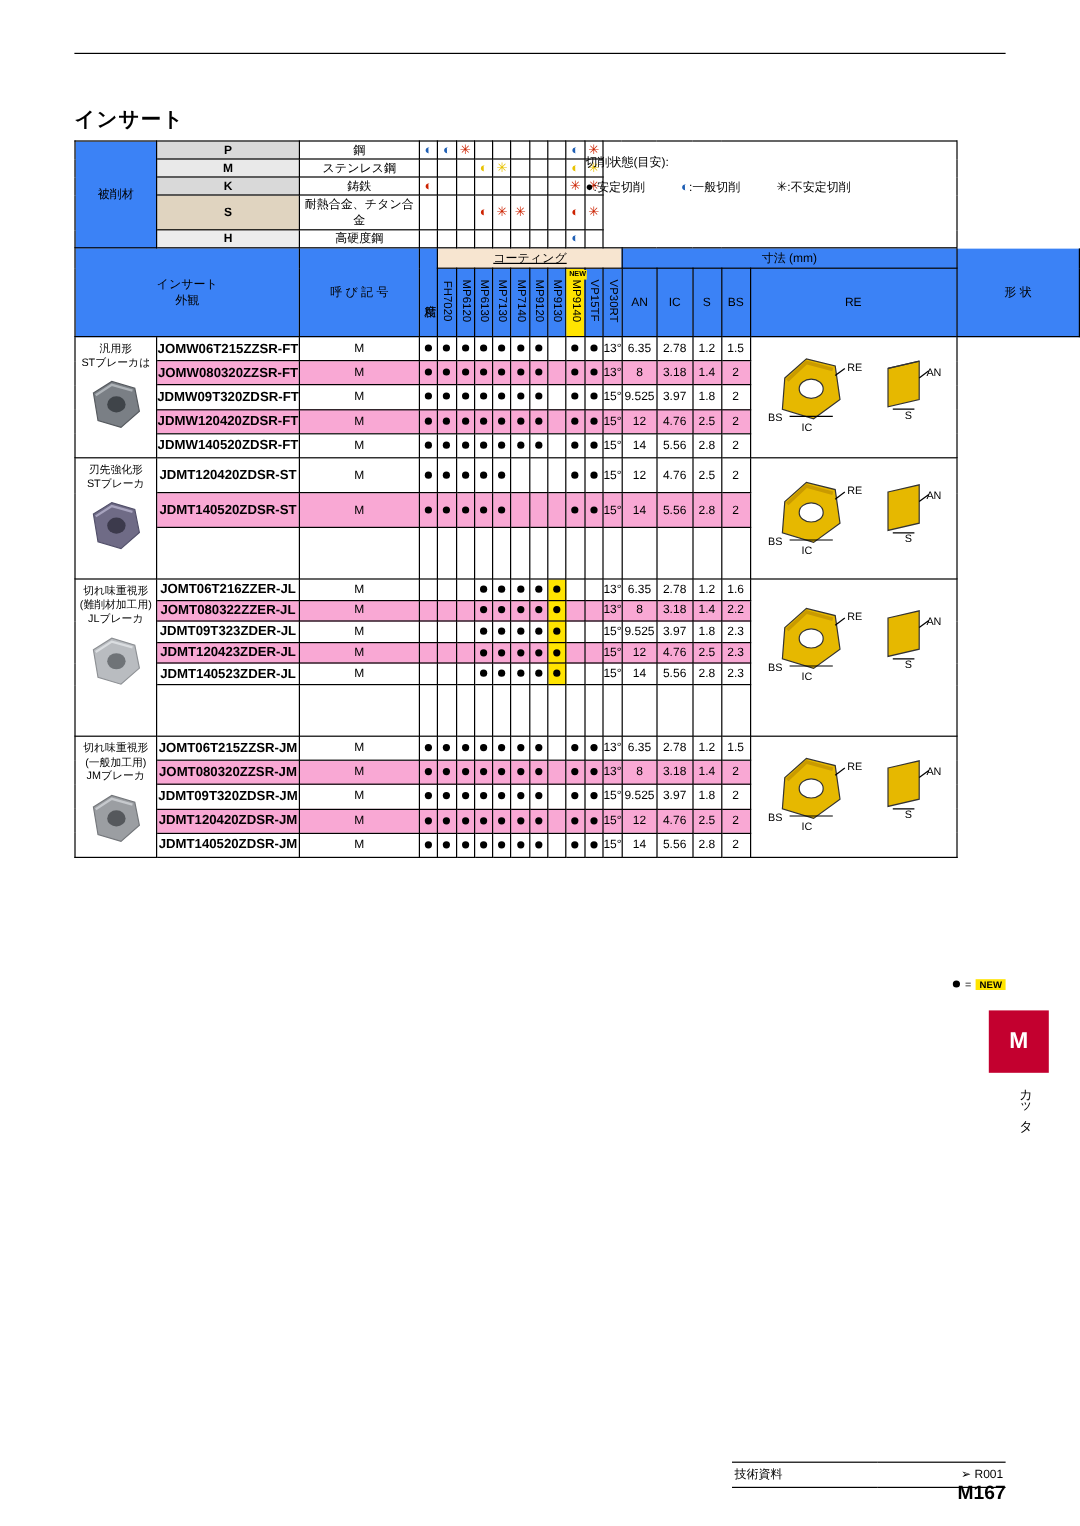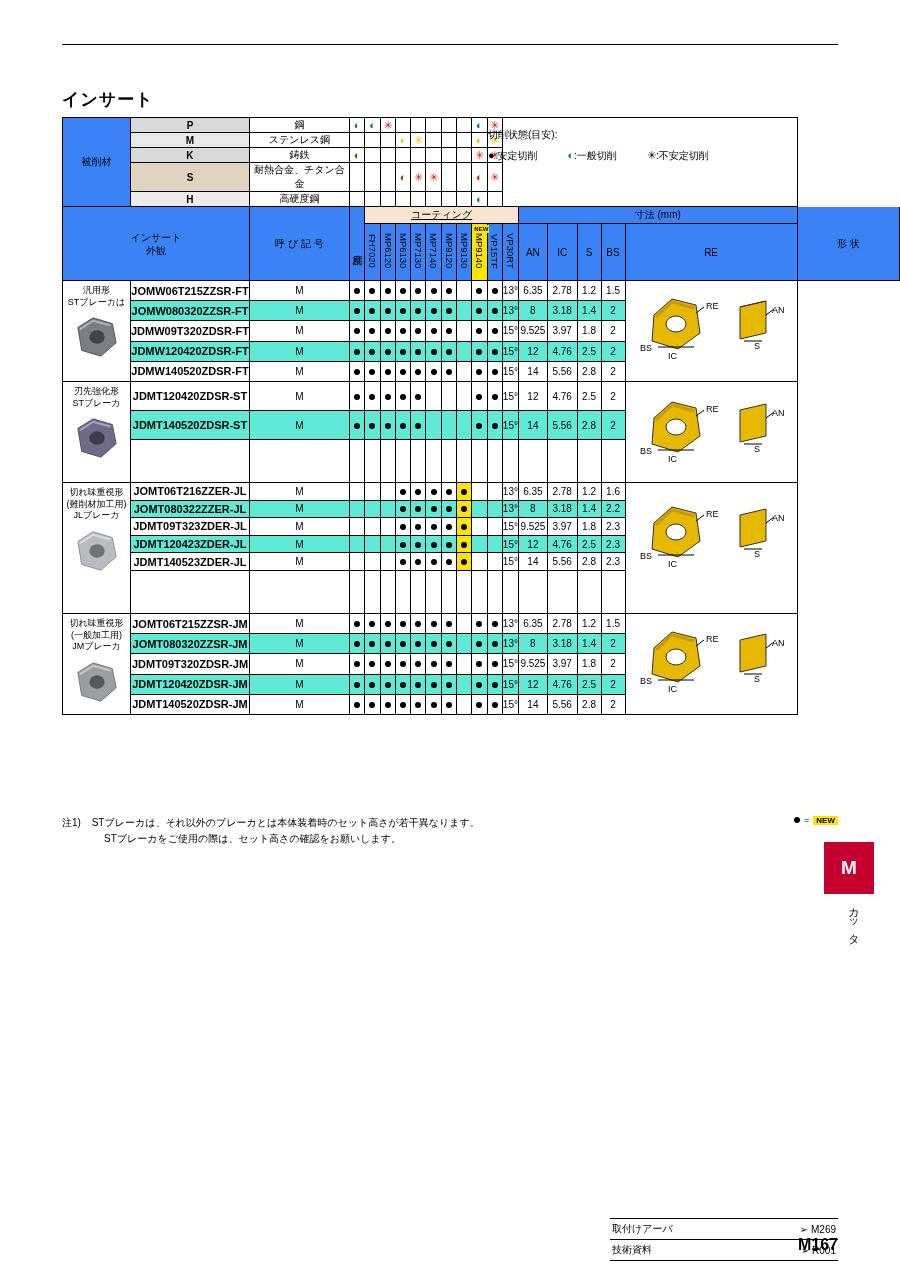--- a/index.html
+++ b/index.html
@@ -21,21 +21,21 @@
   .grp-k{background:#d9d9d9;font-weight:bold;}
   .grp-s{background:#e0d4c0;font-weight:bold;}
   .grp-h{background:#ececec;font-weight:bold;}
   .matname{text-align:left;padding-left:6px;font-size:10px;}
   .coat-hdr{background:#f7e5d0;font-size:10px;}
   .vert{writing-mode:vertical-rl;text-orientation:mixed;white-space:nowrap;font-size:9.5px;line-height:1;letter-spacing:0px;}
   .vert-jp{writing-mode:vertical-rl;text-orientation:upright;white-space:nowrap;font-size:10px;line-height:1;}
   .colw{width:18px;}
   .rowlbl{font-size:9px;line-height:1.3;}
   .desig{text-align:left;padding-left:8px;font-weight:bold;font-size:11px;white-space:nowrap;}
-  .alt{background:#5eead4;}
+  .alt{background:#f9a8d4;}
   .dot{display:inline-block;width:6px;height:6px;border-radius:50%;background:#000;}
   .newcell{background:#ffe400;}
   .cutlegend{position:absolute;left:488px;top:128px;font-size:10px;width:350px;}
   .cutlegend .row2{margin-top:7px;display:flex;gap:30px;}
   .sym-c{color:#1f5fb4;font-weight:bold;}
   .sym-y{color:#e8c200;font-weight:bold;}
   .sym-r{color:#cc2200;font-weight:bold;}
   .sym-x{color:#cc2200;font-weight:bold;}
   .glyph{font-size:11px;line-height:1;}
   .note{position:absolute;left:62px;top:815px;font-size:10px;line-height:1.55;}
@@ -686,42 +686,33 @@
       </div>
       <div>
         <span class="glyph sym-c">◐</span><span>:一般切削</span>
       </div>
       <div>
         <span class="glyph" style="color:#000;">✳</span><span>:不安定切削</span>
       </div>
     </div>
   </div>
 
-  <div class="note">
-    <span>注1)</span>
-    <span style="padding-left:8px;">STブレーカは、それ以外のブレーカとは本体装着時のセット高さが若干異なります。</span>
-    <span class="ind">STブレーカをご使用の際は、セット高さの確認をお願いします。</span>
-  </div>
 
   <div class="newlegend">
     <span class="dot"></span>
     <span>=</span>
     <span class="newbadge">NEW</span>
   </div>
 
   <div class="mtab">M</div>
   <div class="mtab-label">カッタ</div>
 
   <div class="foot">
     <table>
       <tbody>
-          <tr>
-        <td>取付けアーバ</td>
-        <td class="r">➢ M269</td>
-      </tr>
       <tr>
         <td>技術資料</td>
         <td class="r">➢ R001</td>
       </tr>
     </tbody>
       </table>
   </div>
 
   <div class="pageno">M167</div>
 

